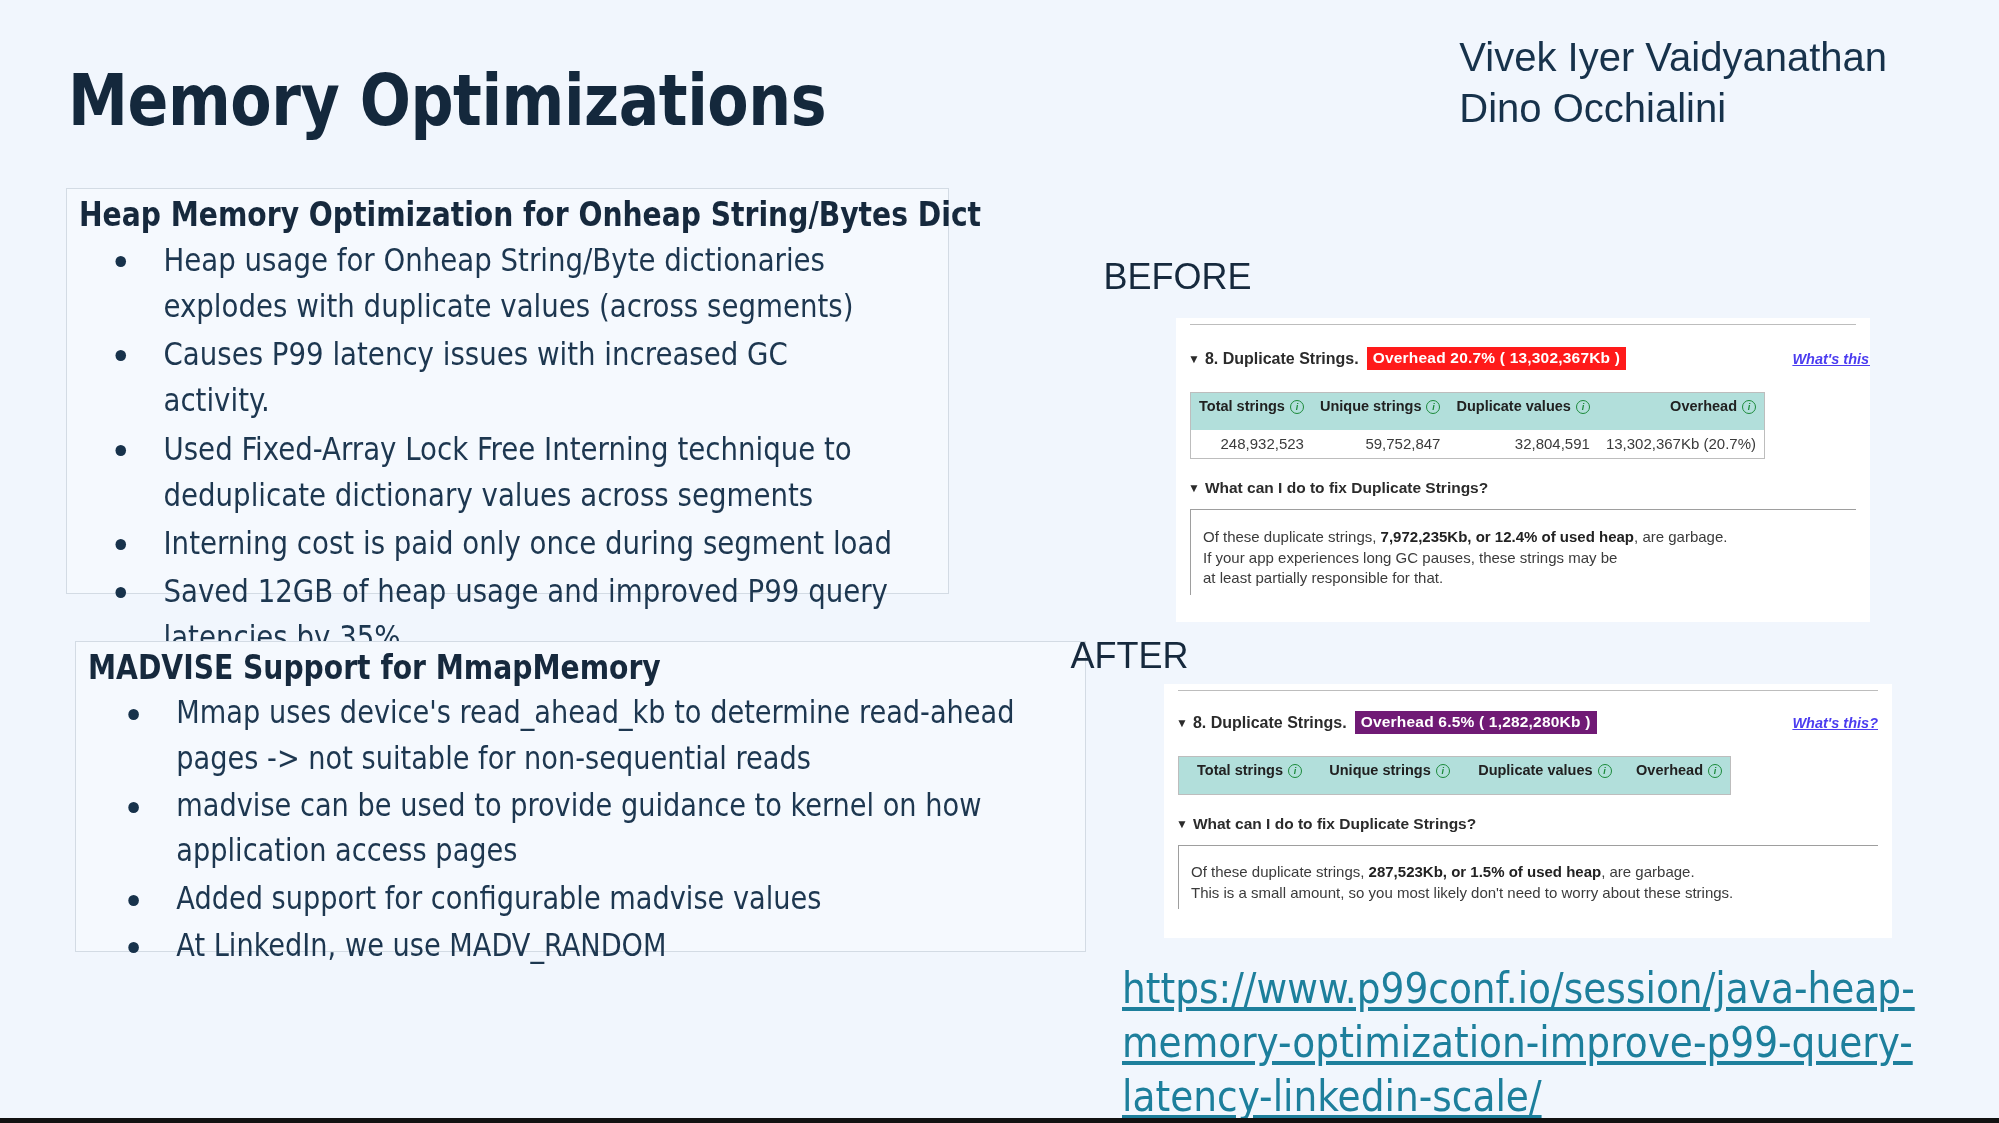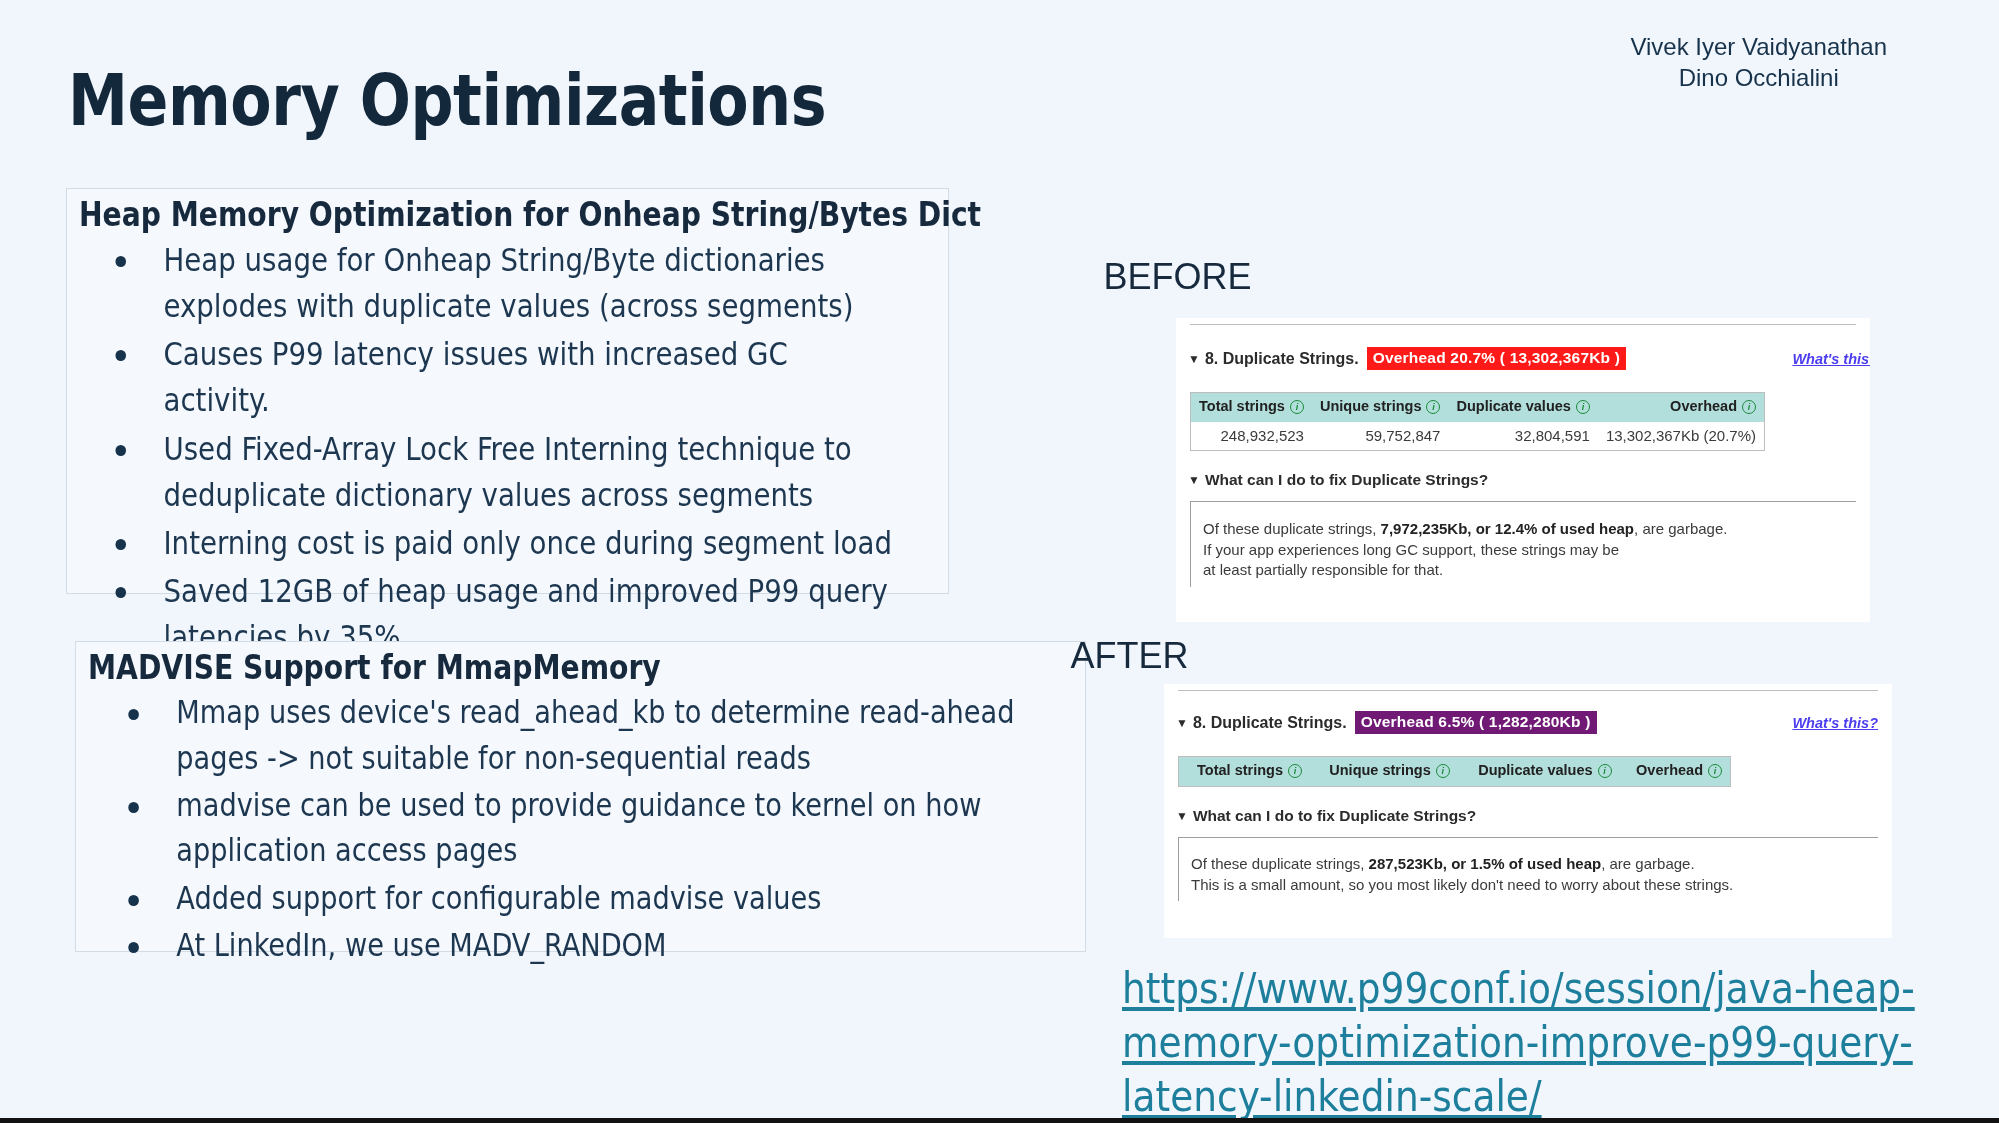--- a/index.html
+++ b/index.html
@@ -20,23 +20,23 @@
     letter-spacing:-0.5px;
     color:#14283c;
     white-space:nowrap;
     transform:scaleX(0.93);
     transform-origin:left center;
   }
 
   
   #authors{
     position:absolute;right:112px;top:32px;
-    text-align:center;
+    text-align:left;
     color:#17324b;
-    font-size:24px;
+    font-size:40px;
     line-height:1.28;
   }
 
   
   .info-box{
     position:absolute;
     background:#f5f9fe;
     border:1px solid #d3dbe4;
     box-sizing:border-box;
   }
@@ -131,21 +131,21 @@
     width:calc(100% - 28px);
     font-size:14.5px;
   }
   #shot-before .metrics{width:553px;}
   #shot-after .metrics{width:553px;}
   .metrics th{
     background:#b2dfdb;
     color:#212121;
     font-weight:bold;
     font-size:14.5px;
-    padding:5px 8px 8px 8px;
+    padding:5px 8px 16px 8px;
     text-align:right;
     white-space:nowrap;
     border:none;
   }
   .metrics th .ico{
     display:inline-block;
     width:12px;height:12px;line-height:12px;
     border:1px solid #1b8a3a;border-radius:50%;
     color:#1b8a3a;font-size:9px;font-weight:bold;
     text-align:center;vertical-align:1px;margin-left:5px;
@@ -258,21 +258,21 @@
   </tbody>
     </table>
 
   <div class="sub-head">
     <span class="tri">▼</span>
     <span>What can I do to fix Duplicate Strings?</span>
   </div>
 
   <div class="advice">
     <div class="line"><span>Of these duplicate strings, <b>7,972,235Kb, or 12.4% of used heap</b>, are garbage.</span></div>
-    <div class="line">If your app experiences long GC support, these strings may be</div>
+    <div class="line">If your app experiences long GC pauses, these strings may be</div>
     <div class="line">at least partially responsible for that.</div>
   </div>
 </div>
 
 <div class="panel-caption" id="caption-after">
   <span class="caption-inner">AFTER</span>
 </div>
 
 <div class="shot" id="shot-after">
   <div class="shot-toprule"></div>

